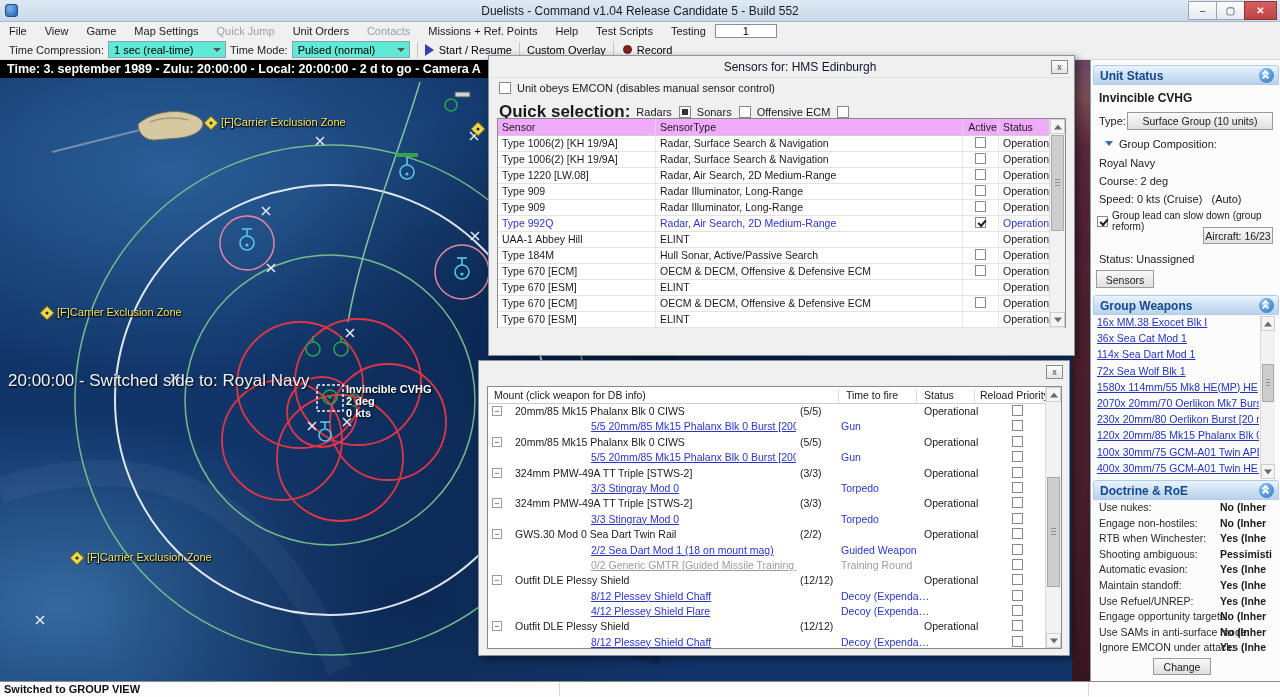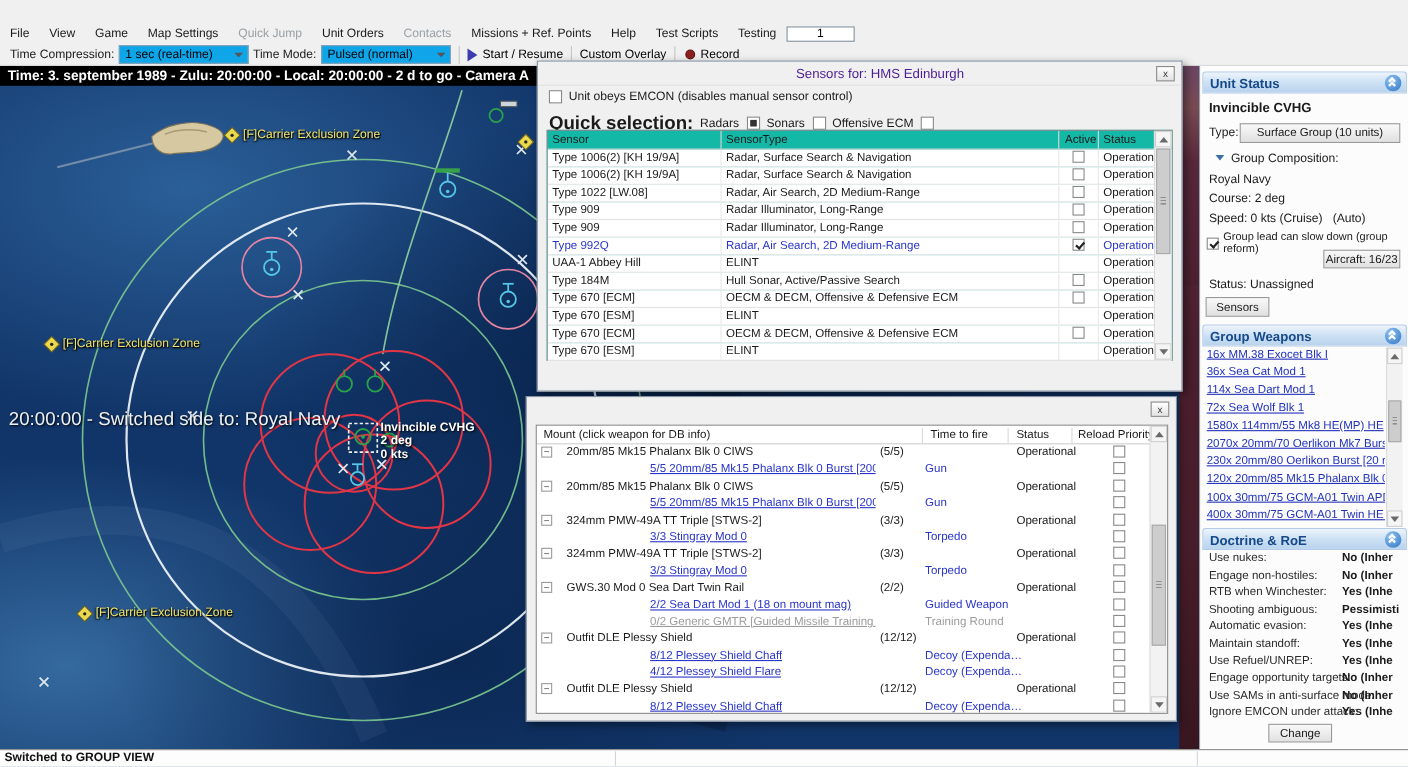--- a/index.html
+++ b/index.html
@@ -25,21 +25,21 @@
   .menu-item { padding:0 9px; line-height:18px; color:#1a1a1a; white-space:nowrap; }
   .menu-item.disabled { color:#9aa0a6; }
   #testing-input { width:62px; height:14px; border:1px solid #828f9c; background:#fff;
     font-size:11px; text-align:center; font-family:"Liberation Sans",sans-serif; }
 
   
   #toolbar { position:absolute; top:40px; left:0; right:0; height:20px; background:#f0f0f0;
     border-bottom:1px solid #d8d8d8; display:flex; align-items:center; font-size:11px; padding-left:5px; }
   .tb-label { margin:0 4px 0 4px; color:#1a1a1a; white-space:nowrap; }
   .combo { display:inline-flex; align-items:center; justify-content:space-between; height:17px;
-    border:1px solid #8aa0b6; background:#0ea5e9; padding:0 2px 0 5px; min-width:118px; }
+    border:1px solid #8aa0b6; background:#5eead4; padding:0 2px 0 5px; min-width:118px; }
   .combo .car { width:0; height:0; border:4px solid transparent; border-top-color:#555; margin:4px 2px 0 8px; }
   .tb-sep { width:1px; height:16px; background:#c6c6c6; margin:0 7px; }
   .play-icon { width:0; height:0; border-left:9px solid #3c3cae; border-top:6px solid transparent;
     border-bottom:6px solid transparent; margin-right:5px; }
   .rec-icon { width:9px; height:9px; border-radius:50%; background:#8e1f1f; border:1px solid #5c1212; margin:0 5px 0 2px; }
   .tb-btn { display:flex; align-items:center; white-space:nowrap; }
 
   
   #mapwrap { position:absolute; top:60px; left:0; width:1090px; height:621px; overflow:hidden; background:#103468; }
   #map-svg { position:absolute; top:0; left:0; z-index:1; }
@@ -58,40 +58,40 @@
   #unit-label { position:absolute; left:346px; top:323px; z-index:2; color:#fff; font-weight:bold;
     font-size:11px; line-height:12px; text-shadow:1px 1px 2px #000; }
 
   
   #statusbar { position:absolute; top:681px; left:0; right:0; height:16px; background:#fdfdfd;
     border-top:1px solid #8a8a8a; font-size:11px; font-weight:bold; color:#111; line-height:15px; padding-left:4px; }
   .sb-div { position:absolute; top:1px; bottom:1px; width:1px; background:#d5d5d5; }
 
   
   .dialog { position:absolute; background:#f0f0f0; border:1px solid #8593a2; box-shadow:3px 3px 8px rgba(0,0,0,.45); z-index:10; }
-  .dlg-title { height:22px; text-align:center; font-size:12px; color:#4c1d95; line-height:22px;
+  .dlg-title { height:22px; text-align:center; font-size:12px; color:#0f172a; line-height:22px;
     border-bottom:1px solid #e2e2e2; position:relative;padding-left:37px; }
   .dlg-close { position:absolute; right:6px; top:4px; width:17px; height:14px; border:1px solid #8a8a8a;
     background:linear-gradient(#fefefe,#e3e3e3); font-size:9px; line-height:12px; text-align:center; color:#333; }
   #sensors-dlg { left:488px; top:55px; width:587px; height:301px; }
   #weapons-dlg { left:478px; top:360px; width:592px; height:296px; }
 
   .chkrow { position:absolute; display:flex; align-items:center; font-size:11px; color:#1a1a1a; }
   .cb { display:inline-block; width:12px; height:12px; background:#fff; border:1px solid #898989; position:relative; flex:none; }
   .cb.checked::after { content:""; position:absolute; left:2px; top:2px; width:6px; height:3px;
     border-left:2px solid #222; border-bottom:2px solid #222; transform:rotate(-48deg); }
   .cb.filled::after { content:""; position:absolute; left:2px; top:2px; right:2px; bottom:2px; background:#333; }
   #emcon-row { left:10px; top:26px; } #emcon-row .cb { margin-right:6px; }
   #quick-row { left:10px; top:46px; }
   #quick-row b { font-size:17px; }
   .qopt { display:inline-flex; align-items:center; margin-left:6px; }
   .qopt .cb { margin-left:7px; }
 
   
-  #stable { position:absolute; left:8px; top:62px; width:569px; height:210px; background:#14b8a6;
+  #stable { position:absolute; left:8px; top:62px; width:569px; height:210px; background:#f0abfc;
     border:1px solid #8a8a8a; font-size:10.5px; color:#1a1a1a; }
   .shead { display:flex; height:17px; border-bottom:1px solid #cfcfcf; }
   .shead .hc { padding:2px 0 0 4px; border-right:1px solid #dadada; white-space:nowrap; overflow:hidden; }
   .srow { display:flex; height:16px; border-bottom:1px solid #e3e3e3; background:#fff; }
   .scell { padding:1px 0 0 4px; border-right:1px solid #e8e8e8; white-space:nowrap; overflow:hidden; }
   .c-sensor { width:158px; } .c-type { width:307px; }
   .c-active { width:36px; text-align:center; padding:1px 0 0 0; } .c-status { width:51px; }
   .c-active .cb { width:11px; height:11px; margin-top:0px; }
   .srow.hl .scell { color:#2a35c8; }
 
@@ -150,20 +150,29 @@
   #doc-rows { position:absolute; left:0; top:440px; width:190px; }
   .doc-row { position:relative; height:15.6px; }
   .doc-label { position:absolute; left:8px; top:1px; font-size:10.5px; color:#2a2a2a; white-space:nowrap; }
   .doc-value { position:absolute; left:129px; top:1px; font-size:10.5px; font-weight:bold; white-space:nowrap; overflow:hidden; width:60px; }
 </style>
 </head>
 <body>
 
 <div id="app">
 
+  <div id="titlebar">
+    <div id="app-icon"></div>
+    <div id="title-text">Duelists - Command v1.04 Release Candidate 5 - Build 552</div>
+    <div id="win-controls">
+      <div class="wbtn">–</div>
+      <div class="wbtn">▢</div>
+      <div class="wbtn close">✕</div>
+    </div>
+  </div>
 
   <div id="menubar">
     <div id="menu-items" style="display:flex">
         <div class="menu-item">File</div>
         <div class="menu-item">View</div>
         <div class="menu-item">Game</div>
         <div class="menu-item">Map Settings</div>
         <div class="menu-item disabled">Quick Jump</div>
         <div class="menu-item">Unit Orders</div>
         <div class="menu-item disabled">Contacts</div>
@@ -470,21 +479,21 @@
             <div class="scell c-active"><span class="cb"></span></div>
             <div class="scell c-status" style="border-right: none;">Operational</div>
           </div>
           <div class="srow">
             <div class="scell c-sensor">Type 1006(2) [KH 19/9A]</div>
             <div class="scell c-type">Radar, Surface Search &amp; Navigation</div>
             <div class="scell c-active"><span class="cb"></span></div>
             <div class="scell c-status" style="border-right: none;">Operational</div>
           </div>
           <div class="srow">
-            <div class="scell c-sensor">Type 1022 [LW.08]</div>
+            <div class="scell c-sensor">Type 1220 [LW.08]</div>
             <div class="scell c-type">Radar, Air Search, 2D Medium-Range</div>
             <div class="scell c-active"><span class="cb"></span></div>
             <div class="scell c-status" style="border-right: none;">Operational</div>
           </div>
           <div class="srow">
             <div class="scell c-sensor">Type 909</div>
             <div class="scell c-type">Radar Illuminator, Long-Range</div>
             <div class="scell c-active"><span class="cb"></span></div>
             <div class="scell c-status" style="border-right: none;">Operational</div>
           </div>

